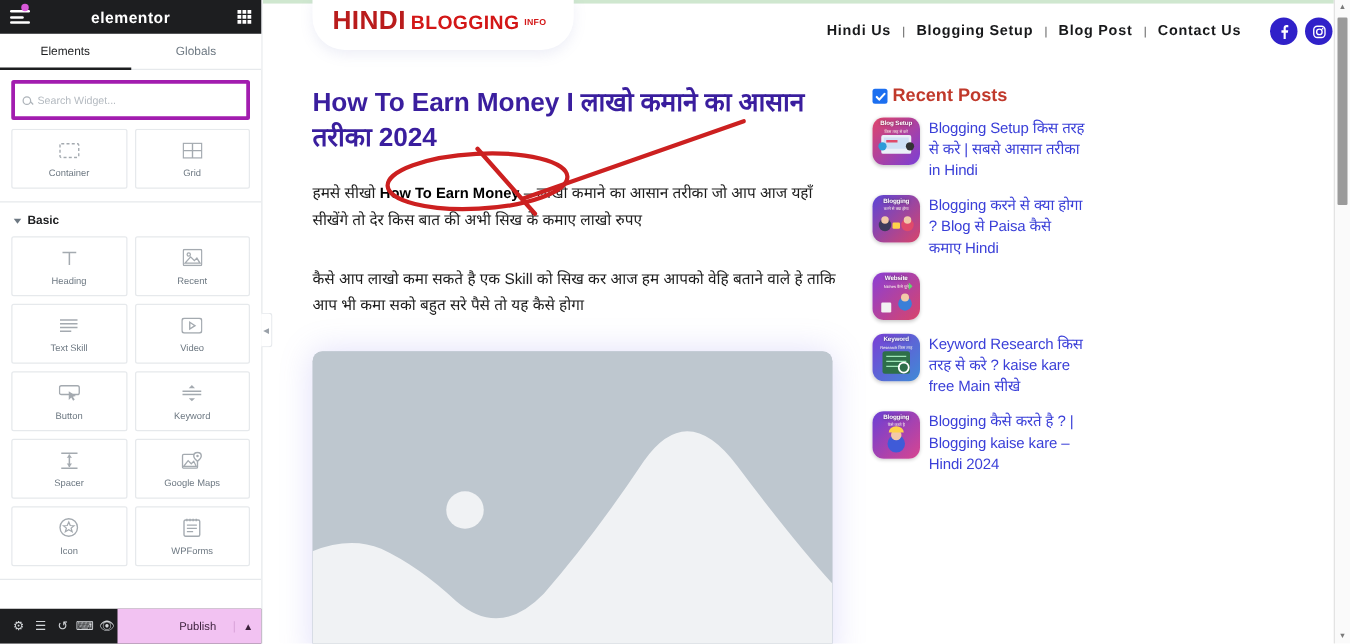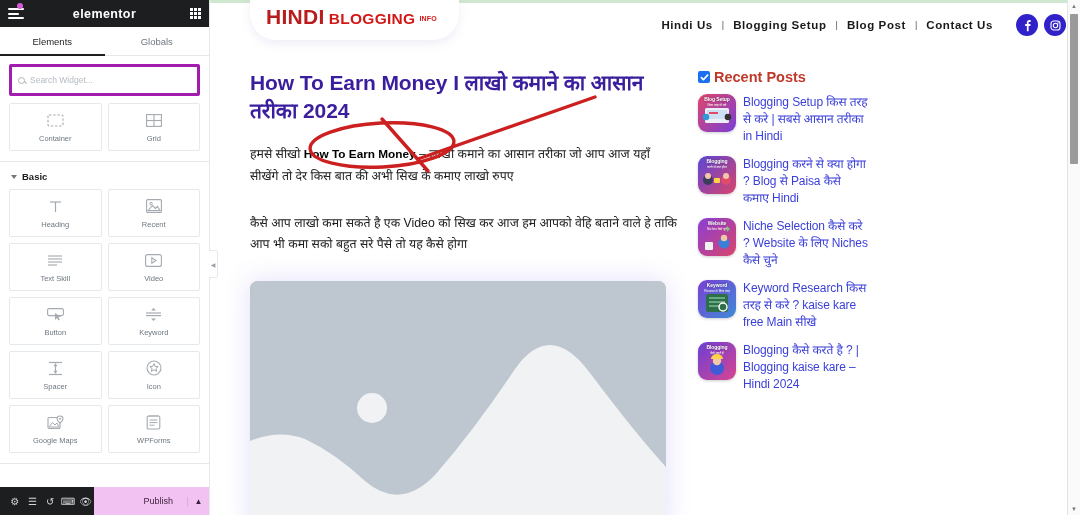--- a/index.html
+++ b/index.html
@@ -339,38 +339,38 @@
                 <line x1="8.5" y1="2.5" x2="8.5" y2="12.5" stroke="#a4aab0" stroke-width="1.2"></line>
                 <path d="M8.5 2.5 L10.6 5.2 L6.4 5.2 Z" fill="#a4aab0"></path>
                 <path d="M8.5 12.5 L10.6 9.8 L6.4 9.8 Z" fill="#a4aab0"></path>
               </svg>
           </span>
           <span class="wlabel">Spacer</span>
         </div>
 
         <div class="widget">
           <span class="wicon">
-            <svg width="16" height="16" viewBox="0 0 16 16">
-                <circle cx="8" cy="8" r="7" fill="none" stroke="#a4aab0" stroke-width="1.1"></circle>
-                <path d="M8 3.6 L9.2 6.4 L12.2 6.6 L9.9 8.5 L10.7 11.4 L8 9.8 L5.3 11.4 L6.1 8.5 L3.8 6.6 L6.8 6.4 Z" fill="none" stroke="#a4aab0" stroke-width="1"></path>
-              </svg>
-          </span>
-          <span class="wlabel">Icon</span>
-        </div>
-
-        <div class="widget">
-          <span class="wicon">
             <svg width="17" height="15" viewBox="0 0 17 15">
                 <rect x="1" y="2.5" width="12" height="11" rx="1" fill="none" stroke="#a4aab0" stroke-width="1.1"></rect>
                 <path d="M2 12 L5.5 7.5 L8 10 L10 8 L12 12 Z" fill="none" stroke="#a4aab0" stroke-width="1"></path>
                 <path d="M13 1 C15 1 16 2.4 16 3.8 C16 5.6 13 8 13 8 C13 8 10 5.6 10 3.8 C10 2.4 11 1 13 1 Z" fill="#fff" stroke="#a4aab0" stroke-width="1.1"></path>
                 <circle cx="13" cy="3.8" r="1" fill="#a4aab0"></circle>
               </svg>
           </span>
           <span class="wlabel">Google Maps</span>
+        </div>
+
+        <div class="widget">
+          <span class="wicon">
+            <svg width="16" height="16" viewBox="0 0 16 16">
+                <circle cx="8" cy="8" r="7" fill="none" stroke="#a4aab0" stroke-width="1.1"></circle>
+                <path d="M8 3.6 L9.2 6.4 L12.2 6.6 L9.9 8.5 L10.7 11.4 L8 9.8 L5.3 11.4 L6.1 8.5 L3.8 6.6 L6.8 6.4 Z" fill="none" stroke="#a4aab0" stroke-width="1"></path>
+              </svg>
+          </span>
+          <span class="wlabel">Icon</span>
         </div>
 
         <div class="widget">
           <span class="wicon">
             <svg width="15" height="16" viewBox="0 0 15 16">
                 <rect x="1.2" y="2" width="12.6" height="13" rx="1.2" fill="none" stroke="#a4aab0" stroke-width="1.1"></rect>
                 <g stroke="#a4aab0" stroke-width="1">
                   <line x1="3.5" y1="6" x2="11.5" y2="6"></line>
                   <line x1="3.5" y1="8.6" x2="11.5" y2="8.6"></line>
                   <line x1="3.5" y1="11.2" x2="8.5" y2="11.2"></line>
@@ -448,21 +448,21 @@
 
     <div class="content">
 
       <div class="article">
         <h1 class="post-title">How To Earn Money I लाखो कमाने का आसान तरीका 2024</h1>
 
         <p class="para">
           <span>हमसे सीखो </span><b>How To Earn Money</b><span> – लाखो कमाने का आसान तरीका जो आप आज यहाँ सीखेंगे तो देर किस बात की अभी सिख के कमाए लाखो रुपए</span>
         </p>
 
-        <p class="para p2">कैसे आप लाखो कमा सकते है एक Video को सिख कर आज हम आपको वेहि बताने वाले हे ताकि आप भी कमा सको बहुत सरे पैसे तो यह कैसे होगा</p>
+        <p class="para p2">कैसे आप लाखो कमा सकते है एक Skill को सिख कर आज हम आपको वेहि बताने वाले हे ताकि आप भी कमा सको बहुत सरे पैसे तो यह कैसे होगा</p>
 
         <div class="img-card">
           <svg width="416" height="250" viewBox="0 0 416 250">
             <rect width="416" height="250" fill="#bec7cf"></rect>
             <circle cx="122" cy="127" r="15" fill="#f0f2f4"></circle>
             <path d="M0 160 Q30 148 55 158 Q85 172 115 200 Q150 230 185 194 Q225 148 265 88 Q300 38 340 92 Q385 152 416 186 L416 250 L0 250 Z" fill="#f0f2f4"></path>
           </svg>
         </div>
 
         <svg class="annot" width="430" height="200" viewBox="0 0 430 200">
@@ -516,21 +516,20 @@
           <span class="thumb" style="background:linear-gradient(135deg,#8b3fd6,#d8456b)">
             <svg width="38" height="38" viewBox="0 0 38 38">
                 <circle cx="26" cy="25" r="5.5" fill="#3a7fd8"></circle>
                 <circle cx="26" cy="20" r="3.2" fill="#f2c9a8"></circle>
                 <rect x="7" y="24" width="8" height="8" rx="1" fill="#f2f2f2"></rect>
                 <path d="M29 8 l3 3 -3 3 z" fill="#5fd86b"></path>
               </svg>
             <span class="tt">Website</span>
             <span class="ts">Niches कैसे चुने</span>
           </span>
-          <span class="rp-link">Niche Selection कैसे करे ? Website के लिए Niches कैसे चुने</span>
         </div>
 
         <div class="rp-item">
           <span class="thumb" style="background:linear-gradient(135deg,#7a3fd6,#3f8bd6)">
             <svg width="38" height="38" viewBox="0 0 38 38">
                 <rect x="8" y="14" width="22" height="18" rx="2" fill="#2e6f4a"></rect>
                 <g stroke="#9fe6b8" stroke-width="1">
                   <line x1="11" y1="18" x2="27" y2="18"></line>
                   <line x1="11" y1="22" x2="27" y2="22"></line>
                   <line x1="11" y1="26" x2="22" y2="26"></line>

